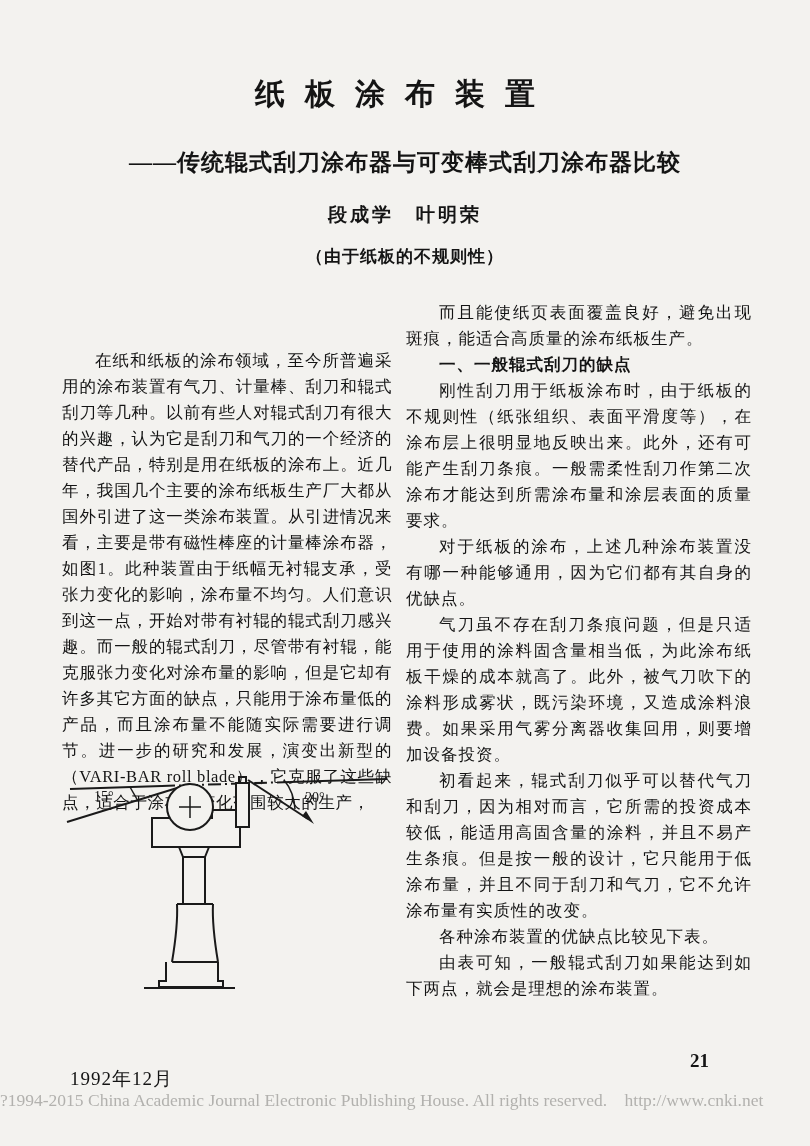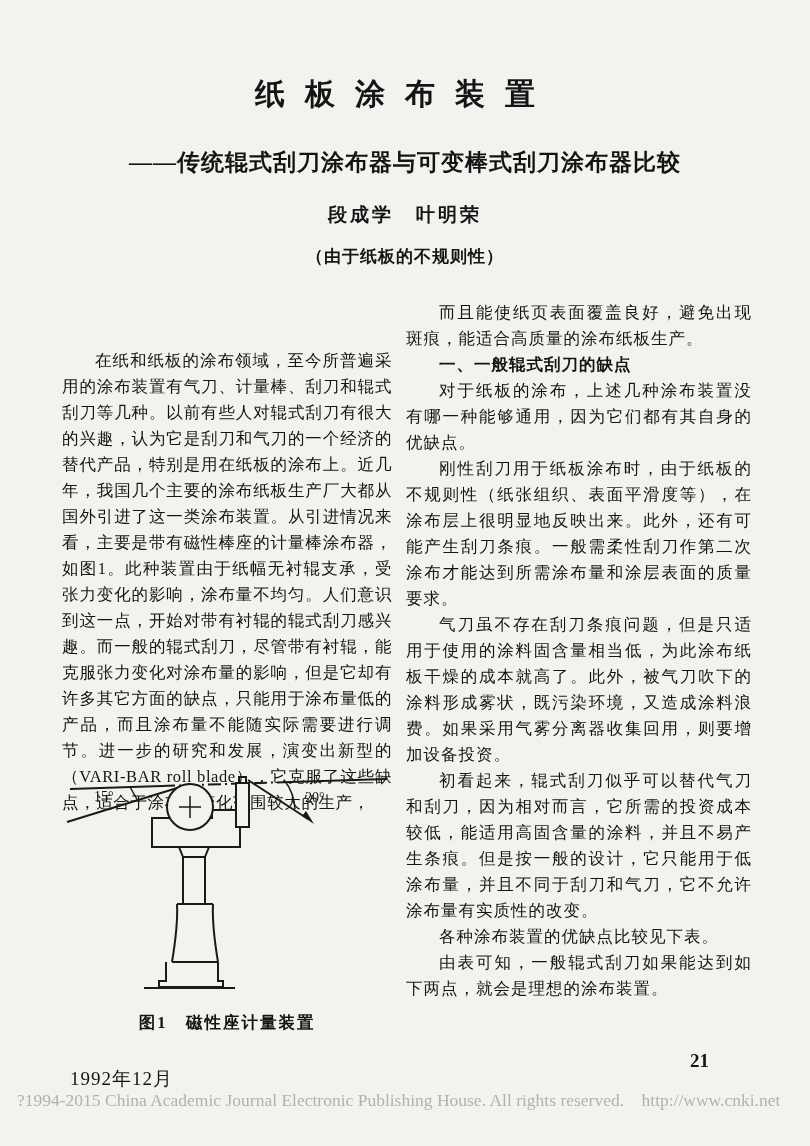--- a/index.html
+++ b/index.html
@@ -49,21 +49,20 @@
     font-size:19px;font-weight:400;letter-spacing:1px;margin-top:22px;
   }
   .page-number{
     position:absolute;left:690px;top:1050px;
     font-size:19px;font-weight:700;
   }
   .watermark{
     position:absolute;left:0;top:1090px;width:651px;text-align:center;
     color:#b2b1ae;font-size:17.5px;white-space:pre;
     font-family:"Liberation Serif", serif;
-    padding-left:17px;
   }
 </style>
 </head>
 <body>
 
 <div class="center page-title">纸板涂布装置</div>
 <div class="center subtitle">——传统辊式刮刀涂布器与可变棒式刮刀涂布器比较</div>
 <div class="center authors">段成学　叶明荣</div>
 <div class="center review-note">（由于纸板的不规则性）</div>
 
@@ -100,28 +99,27 @@
 
       <path d="M 115 130 L 151 130 M 115 130 C 116 150 113 170 110 188 M 151 130 C 150 150 153 170 156 188 M 110 188 L 156 188"></path>
       <path d="M 104 188 L 104 207 L 97 207 L 97 213 L 161 213 L 161 207 L 156 207 L 156 188"></path>
       <path d="M 82 214 L 173 214"></path>
 
       <polygon points="252,50 240,42 244,37" fill="#1a1a1a" stroke="none"></polygon>
     </g>
     <text x="32" y="27" class="fig-label">15°</text>
     <text x="243" y="28" class="fig-label">20°</text>
   </svg>
-  <div class="figure-caption">图1　磁性座计量装置</div>
 </div>
 
 <div class="col col-right">
   <p>而且能使纸页表面覆盖良好，避免出现斑痕，能适合高质量的涂布纸板生产。</p>
   <div class="heading">一、一般辊式刮刀的缺点</div>
+  <p>刚性刮刀用于纸板涂布时，由于纸板的不规则性（纸张组织、表面平滑度等），在涂布层上很明显地反映出来。此外，还有可能产生刮刀条痕。一般需柔性刮刀作第二次涂布才能达到所需涂布量和涂层表面的质量要求。</p>
   <p>对于纸板的涂布，上述几种涂布装置没有哪一种能够通用，因为它们都有其自身的优缺点。</p>
-  <p>刚性刮刀用于纸板涂布时，由于纸板的不规则性（纸张组织、表面平滑度等），在涂布层上很明显地反映出来。此外，还有可能产生刮刀条痕。一般需柔性刮刀作第二次涂布才能达到所需涂布量和涂层表面的质量要求。</p>
   <p>气刀虽不存在刮刀条痕问题，但是只适用于使用的涂料固含量相当低，为此涂布纸板干燥的成本就高了。此外，被气刀吹下的涂料形成雾状，既污染环境，又造成涂料浪费。如果采用气雾分离器收集回用，则要增加设备投资。</p>
   <p>初看起来，辊式刮刀似乎可以替代气刀和刮刀，因为相对而言，它所需的投资成本较低，能适用高固含量的涂料，并且不易产生条痕。但是按一般的设计，它只能用于低涂布量，并且不同于刮刀和气刀，它不允许涂布量有实质性的改变。</p>
   <p>各种涂布装置的优缺点比较见下表。</p>
   <p>由表可知，一般辊式刮刀如果能达到如下两点，就会是理想的涂布装置。</p>
 </div>
 
 <div class="footer-date">1992年12月</div>
 <div class="page-number">21</div>
 <div class="watermark">?1994-2015 China Academic Journal Electronic Publishing House. All rights reserved.    http://www.cnki.net</div>
 

